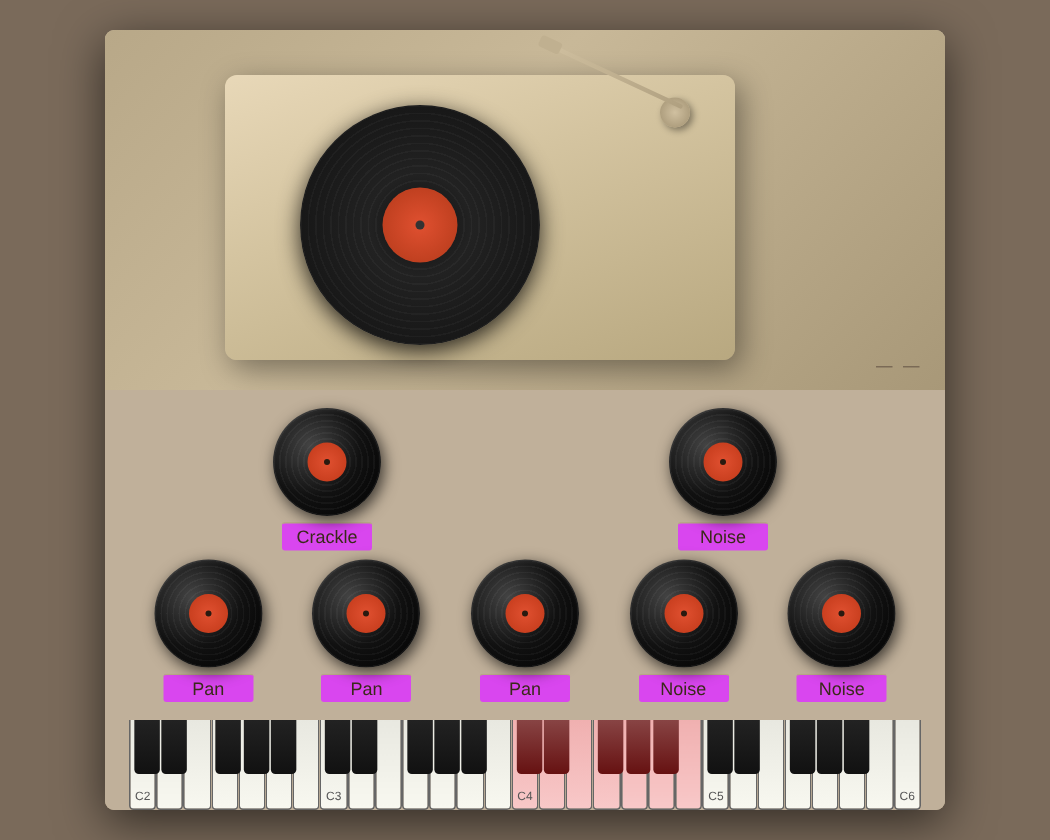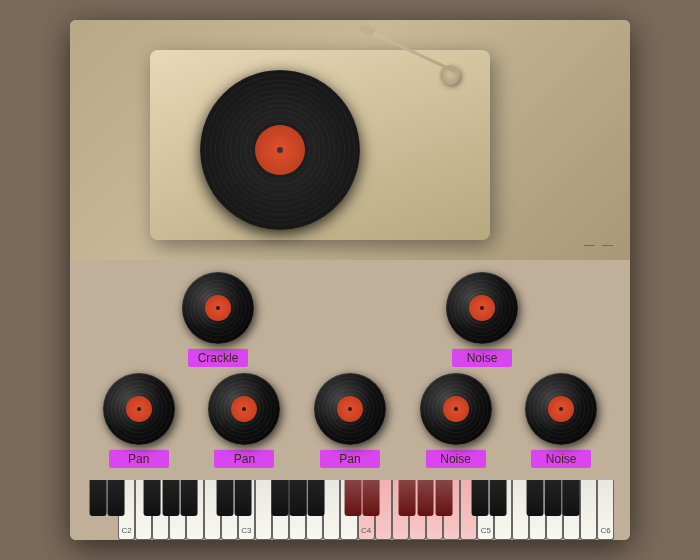--- a/index.html
+++ b/index.html
@@ -259,21 +259,20 @@
       height: 60px;
       width: 100%;
       position: relative;
     }
 
     .white-keys {
       display: flex;
       width: 100%;
       height: 100%;
       position: relative;
-      margin-left: 32px;
     }
 
     .white-key {
       flex: 1;
       height: 100%;
       background: linear-gradient(180deg, #e8e8e0 0%, #f8f8f0 100%);
       border: 1px solid #666;
       border-top: none;
       border-radius: 0 0 3px 3px;
       position: relative;

